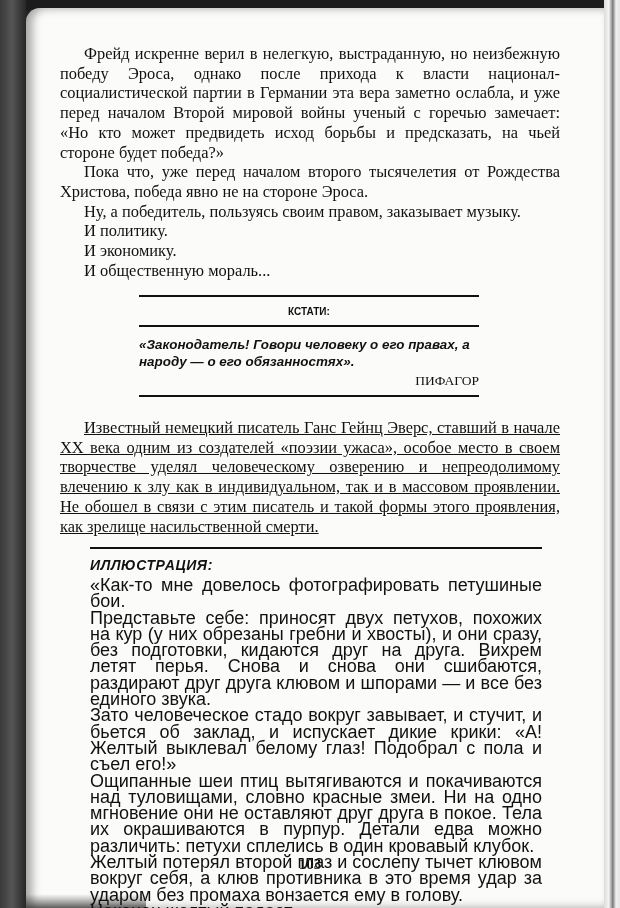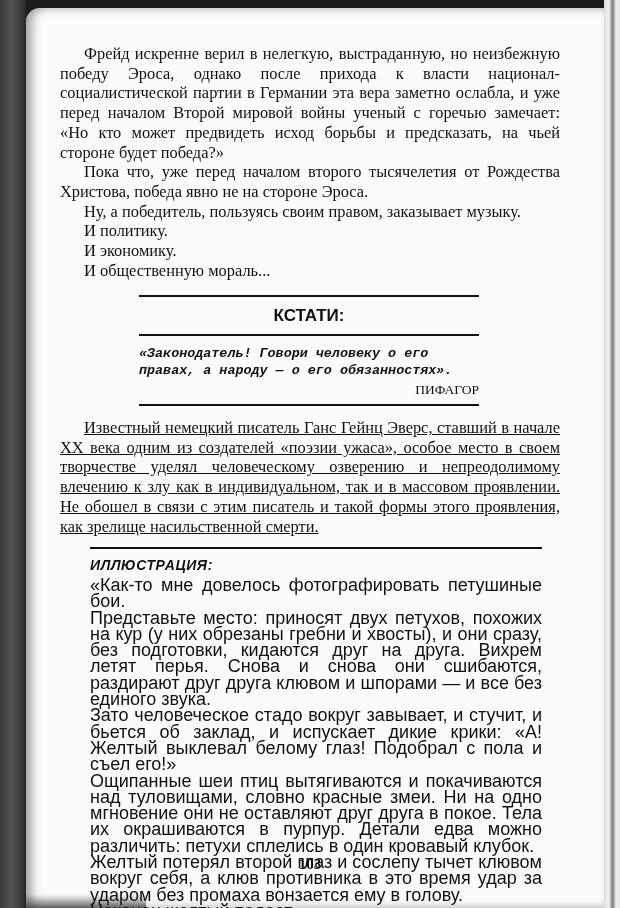--- a/index.html
+++ b/index.html
@@ -34,24 +34,24 @@
     .para {
       margin: 0; font-size: 16.4px; line-height: 19.7px;
       text-align: justify; text-indent: 24px;
     }
     .para.noindent-last { text-align-last: left; }
     .short { margin: 0; font-size: 16.4px; line-height: 19.7px; text-indent: 24px; }
     .box { position: absolute; left: 139px; width: 340px; }
     .rule { height: 0; border-top: 2px solid #111; }
     .kstati-title {
       text-align: center; font-family: "Liberation Sans", sans-serif;
-      font-weight: bold; font-size: 17px; margin: 9px 0 8px 0;
+      font-weight: bold; font-size: 10px; margin: 9px 0 8px 0;
     }
     .quote {
-      font-family: Liberation Mono, monospace; font-style: italic; font-weight: bold;
+      font-family: Liberation Sans, sans-serif; font-style: italic; font-weight: bold;
       font-size: 13.4px; line-height: 17px; margin: 9px 0 0 0;
     }
     .author {
       text-align: right; font-family: "Liberation Serif", serif;
       font-size: 13.5px; margin: 3px 0 6px 0;
     }
     .illus { position: absolute; left: 90px; top: 547px; width: 452px; }
     .illus .rule { border-top: 2px solid #111; }
     .illus-title {
       font-family: "Liberation Sans", sans-serif; font-style: italic; font-weight: bold;
@@ -94,20 +94,20 @@
 </div>
 
 <div class="content" style="top:418px;text-decoration:underline;">
   <p class="para noindent-last">Известный немецкий писатель Ганс Гейнц Эверс, ставший в начале XX века одним из создателей «поэзии ужаса», особое место в своем творчестве уделял человеческому озверению и непреодолимому влечению к злу как в индивидуальном, так и в массовом проявлении. Не обошел в связи с этим писатель и такой формы этого проявления, как зрелище насильственной смерти.</p>
 </div>
 
 <div class="illus">
   <div class="rule"></div>
   <div class="illus-title">ИЛЛЮСТРАЦИЯ:</div>
   <p>«Как-то мне довелось фотографировать петушиные бои.</p>
-  <p>Представьте место: приносят двух петухов, похожих на кур (у них обрезаны гребни и хвосты), и они сразу, без подготовки, кидаются друг на друга. Вихрем летят перья. Снова и снова они сшибаются, раздирают друг друга клювом и шпорами — и все без единого звука.</p>
+  <p>Представьте себе: приносят двух петухов, похожих на кур (у них обрезаны гребни и хвосты), и они сразу, без подготовки, кидаются друг на друга. Вихрем летят перья. Снова и снова они сшибаются, раздирают друг друга клювом и шпорами — и все без единого звука.</p>
   <p>Зато человеческое стадо вокруг завывает, и стучит, и бьется об заклад, и испускает дикие крики: «А! Желтый выклевал белому глаз! Подобрал с пола и съел его!»</p>
   <p>Ощипанные шеи птиц вытягиваются и покачиваются над туловищами, словно красные змеи. Ни на одно мгновение они не оставляют друг друга в покое. Тела их окрашиваются в пурпур. Детали едва можно различить: петухи сплелись в один кровавый клубок.</p>
   <p>Желтый потерял второй глаз и сослепу тычет клювом вокруг себя, а клюв противника в это время удар за ударом без промаха вонзается ему в голову.</p>
   <p>Наконец желтый падает.</p>
 </div>
 
 <div class="page-number">103</div>
 
 </body></html>

